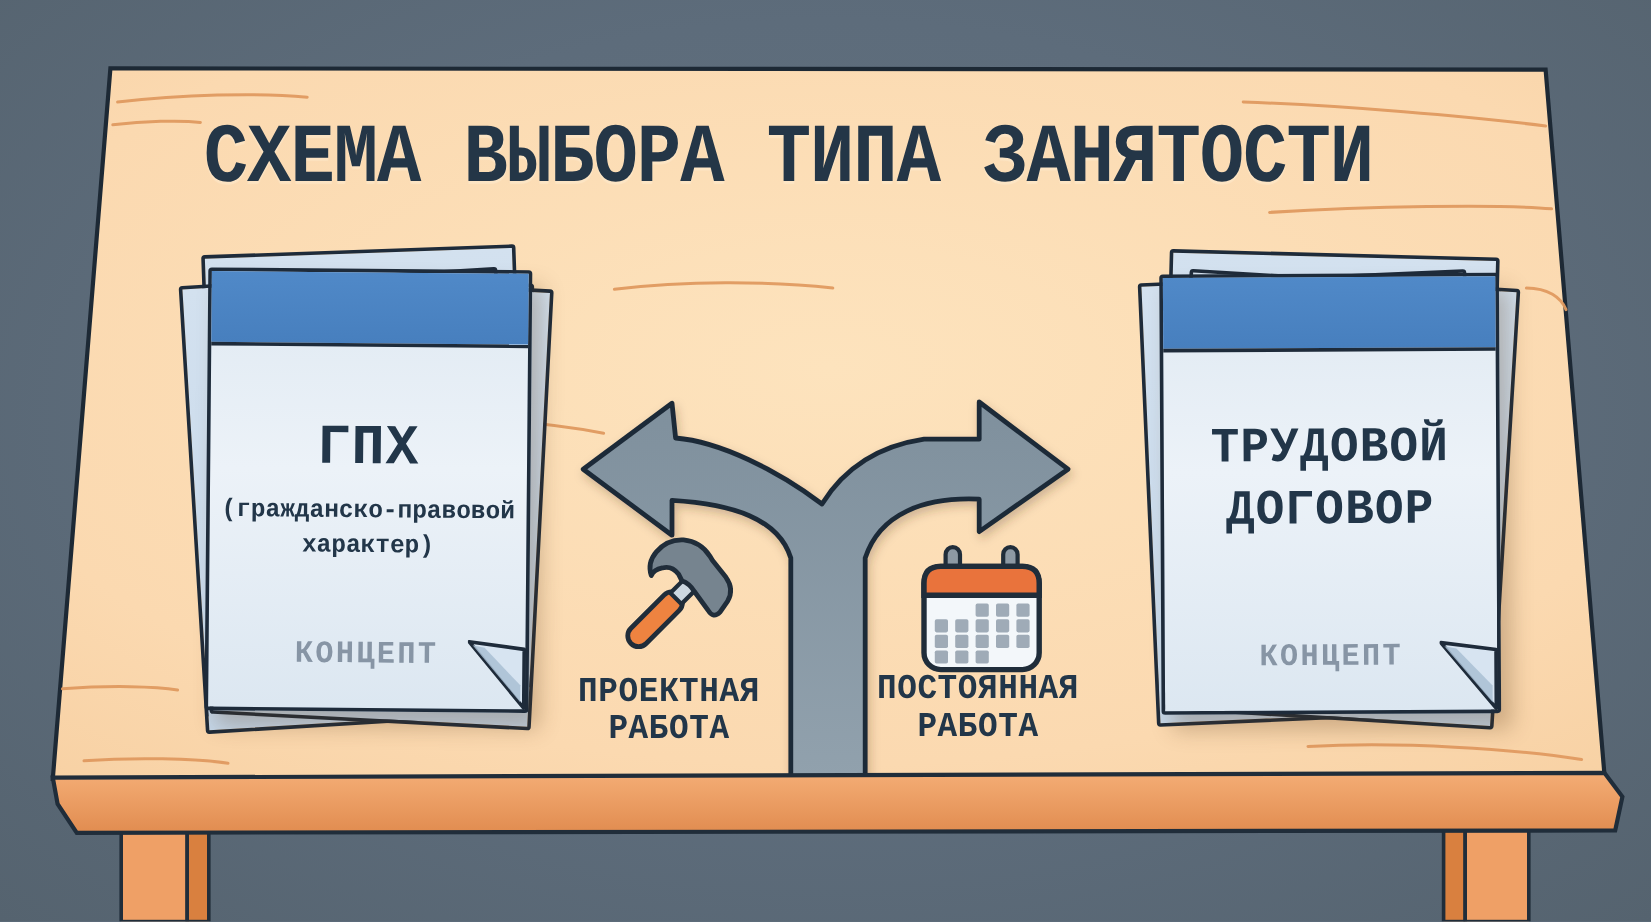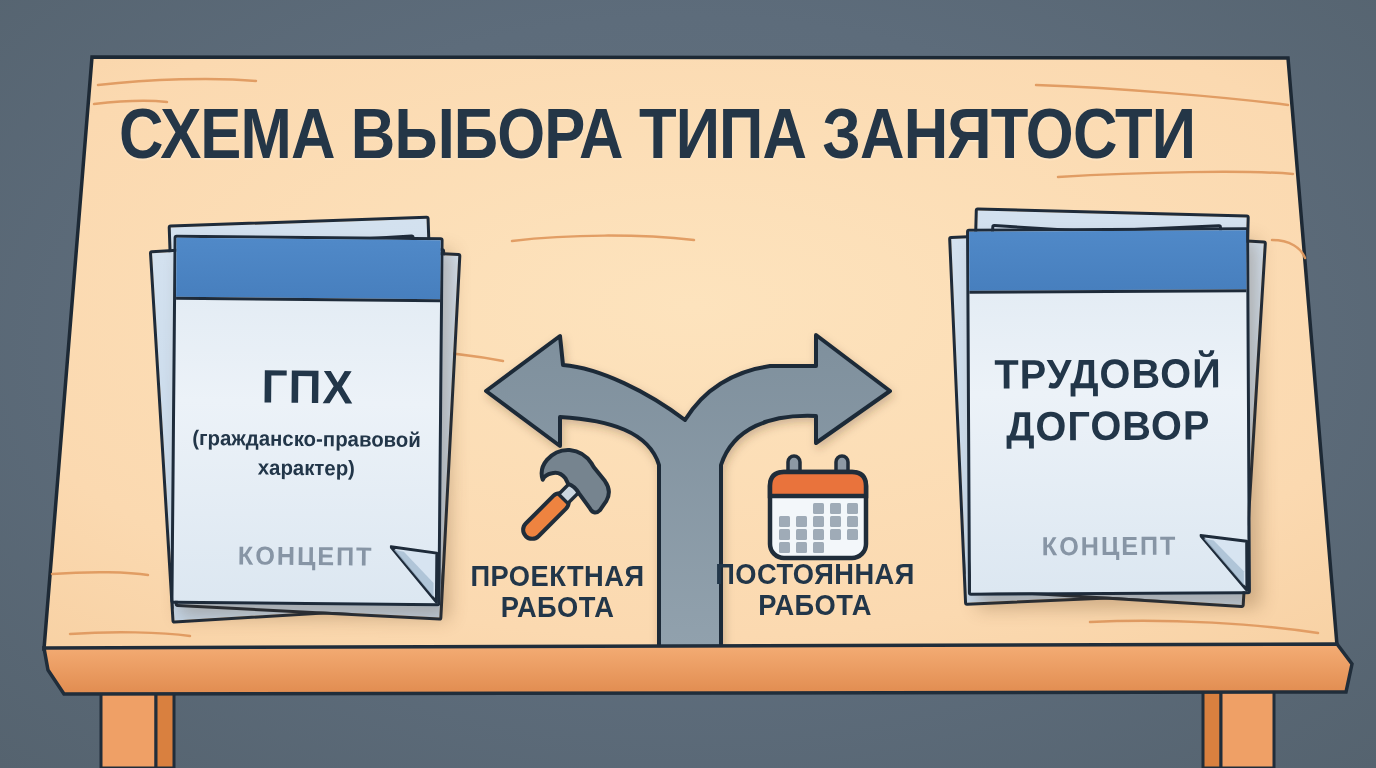--- a/index.html
+++ b/index.html
@@ -1,34 +1,34 @@
 <!DOCTYPE html>
 <html><head>
 <meta charset="utf-8">
 <style>
   html,body{margin:0;padding:0;background:#5f6e7d;}
   .stage{
     position:relative;width:1376px;height:768px;overflow:hidden;
-    font-family:Liberation Sans, sans-serif;
+    font-family:Liberation Mono, monospace;
     background:radial-gradient(ellipse at 50% 45%, #63727f 0%, #5d6c7b 55%, #55636f 100%);
   }
   .stage *{box-sizing:border-box;}
   svg.bg{position:absolute;left:0;top:0;}
 
   
   .board-title{
     position:absolute;left:0;top:94px;width:1314px;text-align:center;
     font-size:70px;font-weight:bold;color:#243647;white-space:nowrap;
     transform:scaleX(.88);letter-spacing:-1px;
     text-shadow:0 2px 1px rgba(255,243,224,.35);
   }
 
   
   .stack{position:absolute;}
-  .stack-left{left:140px;top:212px;width:335px;height:420px;}
+  .stack-left{left:140px;top:200px;width:335px;height:420px;}
   .stack-right{left:932px;top:202px;width:350px;height:418px;}
   .sheet{position:absolute;border:3px solid #1e2b3a;border-radius:3px;background:#cbdcec;}
   .sheet.back{background:linear-gradient(180deg,#d3e1ef 0%,#c5d7e9 100%);}
   .sheet.front{
     background:linear-gradient(180deg,#dfe9f2 0%,#ecf2f8 45%,#dce7f1 100%);
     box-shadow:9px 13px 18px rgba(88,58,26,.28);
     display:flex;flex-direction:column;
   }
   .doc-header{height:62px;flex:0 0 62px;background:linear-gradient(180deg,#5089c8,#477fbe);border-bottom:3px solid #1e2b3a;}
   .doc-body{flex:1 1 auto;display:flex;flex-direction:column;align-items:center;}

